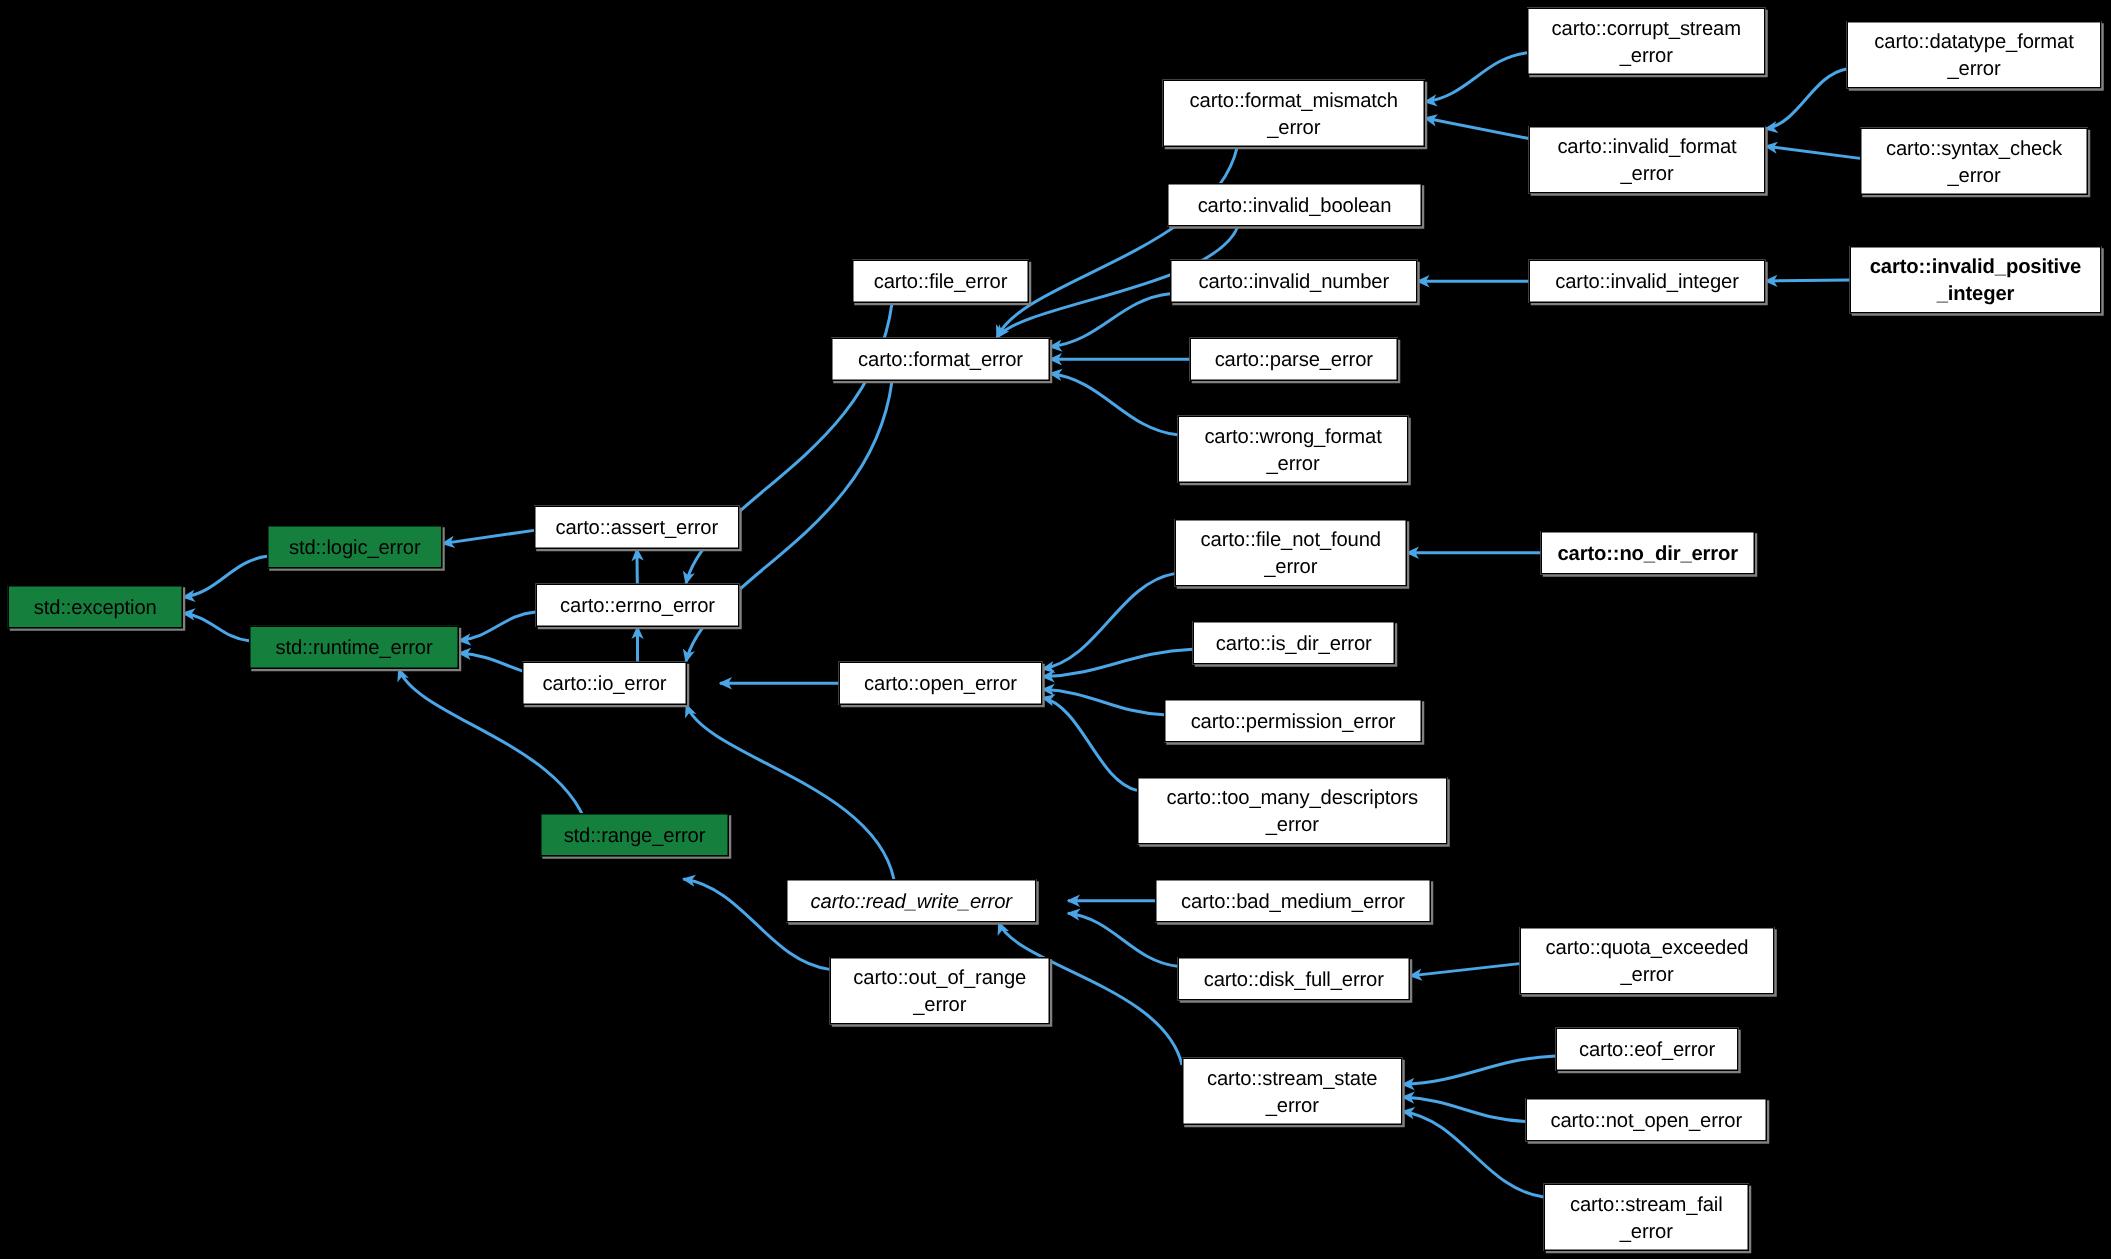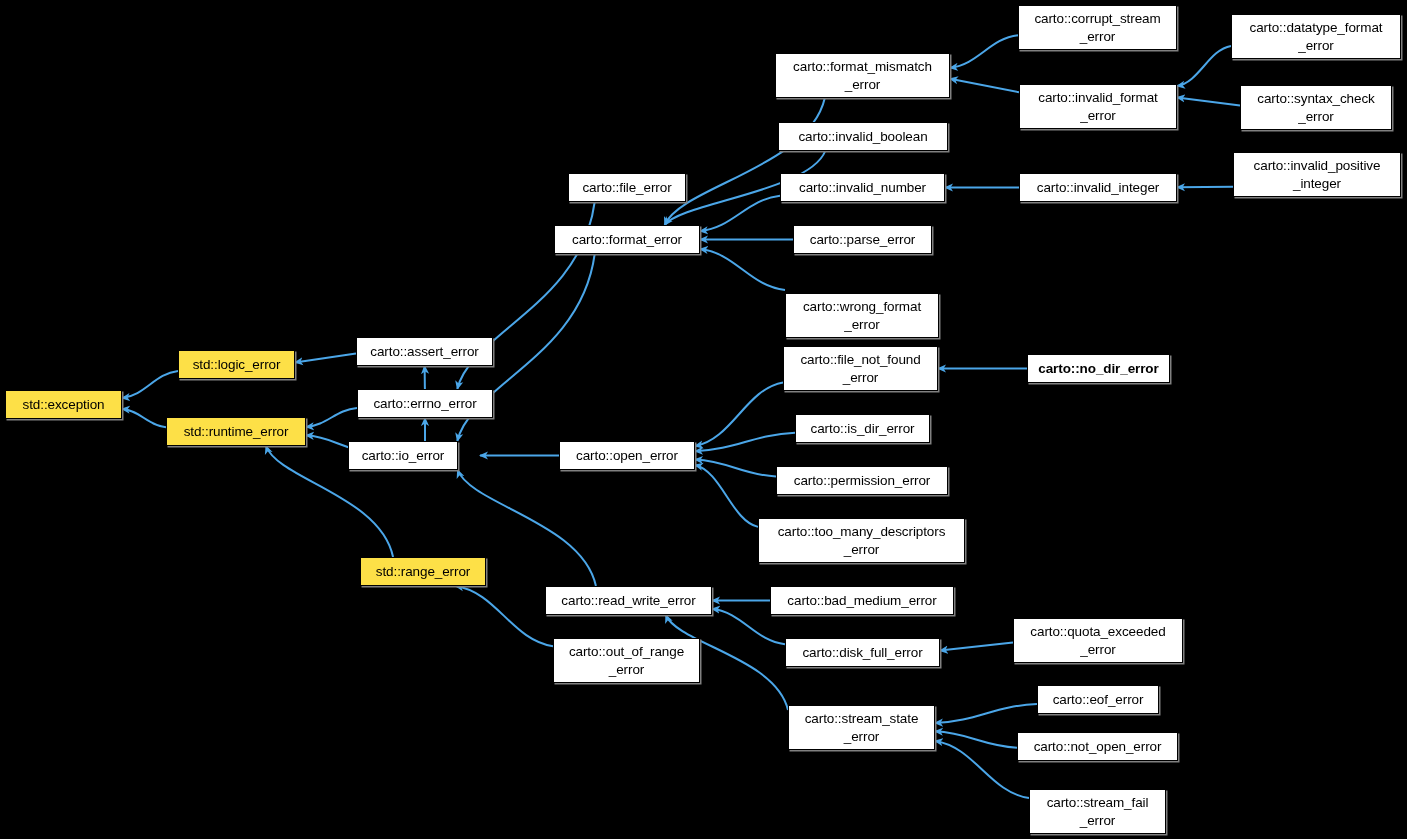--- a/index.html
+++ b/index.html
@@ -20,21 +20,21 @@
     line-height:1.32;
     color:#000;
     background:#fff;
     border:1px solid #000;
     box-shadow:1.5px 1.5px 0 0 #808080;
     white-space:pre-line;
     padding:0 3px;
     letter-spacing:-0.1px;
   }
   .node.std{
-    background:#fde047;
+    background:#15803d;
     border:1px solid #000;
   }
 </style>
 </head>
 <body>
 
 <div id="canvas">
   <svg id="edges" viewBox="0 0 1407 839">
     <defs>
       <marker id="arrow" markerWidth="9" markerHeight="9" refX="8" refY="4.5" orient="auto" markerUnits="userSpaceOnUse">
@@ -77,53 +77,53 @@
         <path d="M 1013 642.42 L 940 650.58" fill="none" stroke="#4ba6e8" stroke-width="2" marker-end="url(#arrow)"></path>
         <path d="M 1037 703.98 C 994.16 705.884, 977.84 721.116, 935 723.02" fill="none" stroke="#4ba6e8" stroke-width="2" marker-end="url(#arrow)"></path>
         <path d="M 1017 747.66 C 982.56 746.028, 969.44 732.972, 935 731.34" fill="none" stroke="#4ba6e8" stroke-width="2" marker-end="url(#arrow)"></path>
         <path d="M 1029 798.06 C 989.52 792.348, 974.48 746.652, 935 740.94" fill="none" stroke="#4ba6e8" stroke-width="2" marker-end="url(#arrow)"></path>
       </g>
   </svg>
   <div id="nodes">
       <div class="node std" style="left: 5px; top: 390px; width: 117px; height: 29px;">std::exception</div>
       <div class="node std" style="left: 178px; top: 350px; width: 117px; height: 29px;">std::logic_error</div>
       <div class="node std" style="left: 166px; top: 417px; width: 140px; height: 29px;">std::runtime_error</div>
-      <div class="node std" style="left: 360px; top: 557px; width: 126px; height: 29px; text-align: center;">std::range_error</div>
+      <div class="node std" style="left: 360px; top: 542px; width: 126px; height: 29px; text-align: center;">std::range_error</div>
       <div class="node" style="left: 356px; top: 337px; width: 137px; height: 29px;">carto::assert_error</div>
       <div class="node" style="left: 357px; top: 389px; width: 136px; height: 29px;">carto::errno_error</div>
       <div class="node" style="left: 348px; top: 441px; width: 110px; height: 29px;">carto::io_error</div>
       <div class="node" style="left: 568px; top: 173px; width: 118px; height: 29px; text-align: right;">carto::file_error</div>
       <div class="node" style="left: 554px; top: 225px; width: 146px; height: 29px;">carto::format_error</div>
       <div class="node" style="left: 775px; top: 53px; width: 175px; height: 45px;">carto::format_mismatch
 _error</div>
       <div class="node" style="left: 778px; top: 122px; width: 170px; height: 29px;">carto::invalid_boolean</div>
       <div class="node" style="left: 780px; top: 173px; width: 165px; height: 29px;">carto::invalid_number</div>
       <div class="node" style="left: 793px; top: 225px; width: 139px; height: 29px;">carto::parse_error</div>
-      <div class="node" style="left: 785px; top: 277px; width: 154px; height: 45px; margin-top: 16px;">carto::wrong_format
+      <div class="node" style="left: 785px; top: 277px; width: 154px; height: 45px;">carto::wrong_format
 _error</div>
       <div class="node" style="left: 1018px; top: 5px; width: 159px; height: 45px;">carto::corrupt_stream
 _error</div>
       <div class="node" style="left: 1019px; top: 73px; width: 158px; height: 45px; margin-top: 11px;">carto::invalid_format
 _error</div>
       <div class="node" style="left: 1019px; top: 173px; width: 158px; height: 29px;">carto::invalid_integer</div>
       <div class="node" style="left: 1231px; top: 14px; width: 170px; height: 45px; text-align: center;">carto::datatype_format
 _error</div>
       <div class="node" style="left: 1240px; top: 85px; width: 152px; height: 45px;">carto::syntax_check
 _error</div>
-      <div class="node" style="left: 1233px; top: 152px; width: 168px; height: 45px;">carto::invalid_positive
+      <div class="node" style="left: 1233px; top: 164px; width: 168px; height: 45px; font-weight: bold;">carto::invalid_positive
 _integer</div>
       <div class="node" style="left: 783px; top: 346px; width: 155px; height: 45px;">carto::file_not_found
 _error</div>
       <div class="node" style="left: 559px; top: 441px; width: 136px; height: 29px;">carto::open_error</div>
       <div class="node" style="left: 795px; top: 414px; width: 135px; height: 29px;">carto::is_dir_error</div>
       <div class="node" style="left: 776px; top: 466px; width: 172px; height: 29px;">carto::permission_error</div>
       <div class="node" style="left: 758px; top: 518px; width: 207px; height: 45px;">carto::too_many_descriptors
 _error</div>
       <div class="node" style="left: 1027px; top: 354px; width: 143px; height: 29px; font-weight: bold;">carto::no_dir_error</div>
-      <div class="node" style="left: 545px; top: 586px; width: 167px; height: 29px;">carto::read_write_error</div>
+      <div class="node" style="left: 524px; top: 586px; width: 167px; height: 29px; font-style: italic;">carto::read_write_error</div>
       <div class="node" style="left: 553px; top: 638px; width: 147px; height: 45px;">carto::out_of_range
 _error</div>
       <div class="node" style="left: 770px; top: 586px; width: 184px; height: 29px;">carto::bad_medium_error</div>
       <div class="node" style="left: 785px; top: 638px; width: 155px; height: 29px;">carto::disk_full_error</div>
       <div class="node" style="left: 1013px; top: 618px; width: 170px; height: 45px;">carto::quota_exceeded
 _error</div>
       <div class="node" style="left: 788px; top: 705px; width: 147px; height: 45px; text-align: center;">carto::stream_state
 _error</div>
       <div class="node" style="left: 1037px; top: 685px; width: 122px; height: 29px;">carto::eof_error</div>
       <div class="node" style="left: 1017px; top: 732px; width: 161px; height: 29px;">carto::not_open_error</div>

